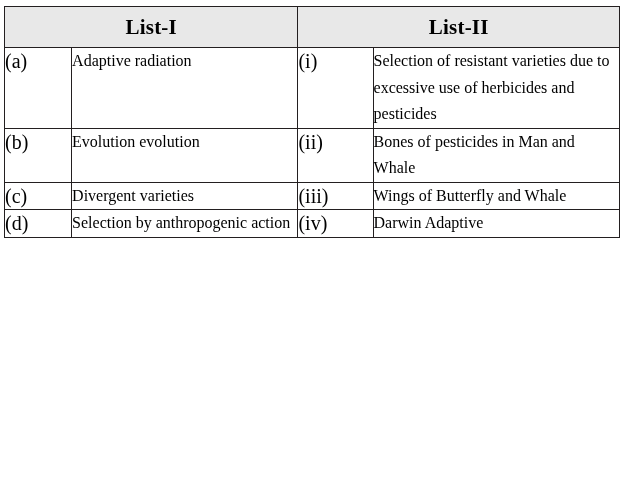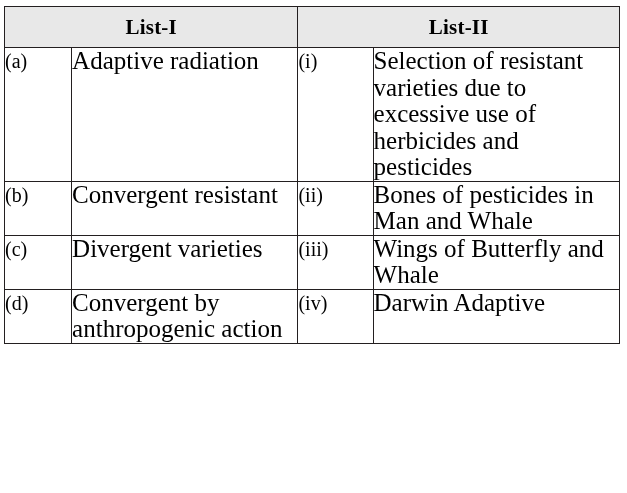--- a/index.html
+++ b/index.html
@@ -49,21 +49,21 @@
   .col-label2 { width: 75px; }
   .col-text-right { width: 246px; }
 
   td.lbl {
     font-size: 20px;
     padding: 11px 0 13px 9px;
     line-height: 26px;
     white-space: nowrap;
   }
   td.txt {
-    font-size: 25px;
+    font-size: 16px;
     padding: 11px 8px 13px 10px;
     line-height: 26.5px;
   }
   
 </style>
 </head>
 <body>
 
 <div class="table-wrap">
   <table class="match-table">
@@ -81,31 +81,31 @@
     </thead>
     <tbody>
       <tr>
         <td class="lbl">(a)</td>
         <td class="txt">Adaptive radiation</td>
         <td class="lbl">(i)</td>
         <td class="txt">Selection of resistant varieties due to excessive use of herbicides and pesticides</td>
       </tr>
       <tr>
         <td class="lbl">(b)</td>
-        <td class="txt">Convergent resistant</td>
+        <td class="txt">Evolution evolution</td>
         <td class="lbl">(ii)</td>
         <td class="txt">Bones of  pesticides in Man and Whale</td>
       </tr>
       <tr>
         <td class="lbl">(c)</td>
         <td class="txt">Divergent varieties</td>
         <td class="lbl">(iii)</td>
         <td class="txt">Wings of Butterfly and Whale</td>
       </tr>
       <tr>
         <td class="lbl">(d)</td>
-        <td class="txt">Convergent by anthropogenic action</td>
+        <td class="txt">Selection by anthropogenic action</td>
         <td class="lbl">(iv)</td>
         <td class="txt">Darwin Adaptive</td>
       </tr>
     </tbody>
   </table>
 </div>
 
 </body></html>

